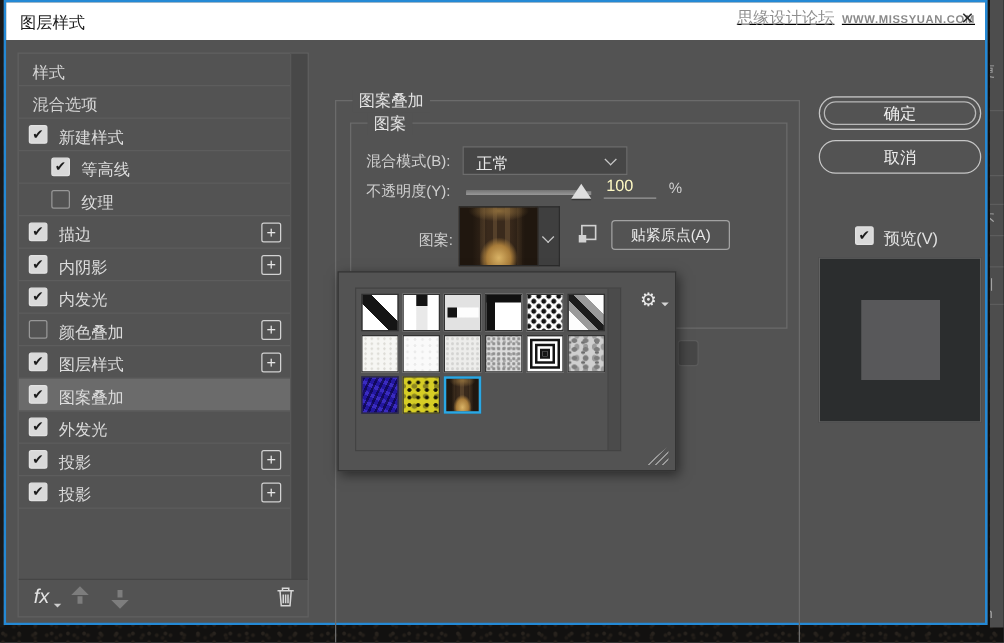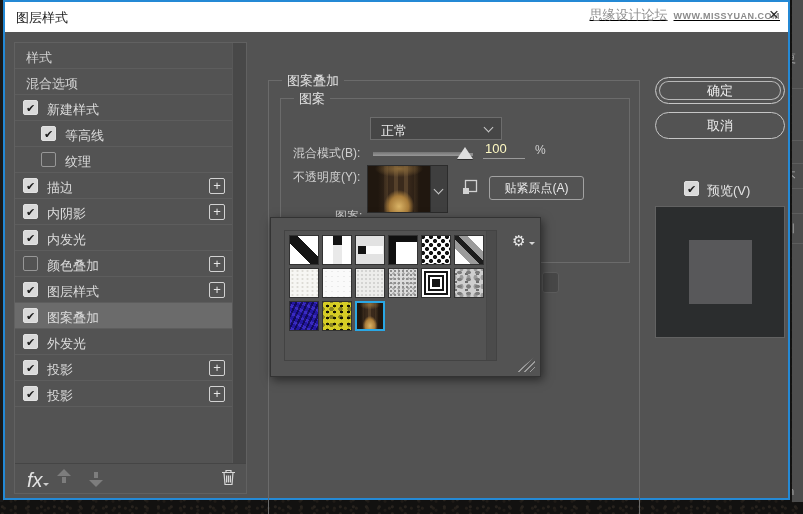--- a/index.html
+++ b/index.html
@@ -52,38 +52,38 @@
     border:1px solid #d2d2d2; border-radius:2px; color:#e6e6e6;
     font-size:13px; line-height:13px; text-align:center;
   }
   .side-scroll {
     position:absolute; right:0; top:0; width:14px; height:421px;
     background:#484848; border-left:1px solid #585858;
   }
   .side-footer {
     position:absolute; left:0; bottom:0; width:231px; height:30px; border-top:1px solid #454545;
   }
-  .fx-btn { position:absolute; left:12px; top:5px; font-size:20px; font-style:italic; color:#e3e3e3; cursor:pointer; }
+  .fx-btn { position:absolute; left:12px; top:5px; font-size:16px; font-style:italic; color:#e3e3e3; cursor:pointer; }
   .fx-caret { position:absolute; left:28px; top:19px; width:0; height:0; border:3px solid transparent; border-top-color:#cdcdcd; }
   .arrow { position:absolute; top:6px; width:14px; height:16px; cursor:pointer; }
   .arrow .head { position:absolute; left:0; width:0; height:0; border:7px solid transparent; }
   .arrow .stem { position:absolute; left:5px; width:4px; height:6px; background:#7d7d7d; }
   .arrow.up .head { top:-1px; border-bottom-color:#7d7d7d; border-top-width:0; }
   .arrow.up .stem { top:7px; }
   .arrow.down .head { bottom:-1px; border-top-color:#7d7d7d; border-bottom-width:0; }
   .arrow.down .stem { top:2px; }
   .trash { position:absolute; right:10px; top:5px; cursor:pointer; }
 
   
   .fs { position:absolute; border:1px solid #6b6b6b; }
   .fs-label { position:absolute; top:-9px; left:13px; background:#535353; padding:0 5px; font-size:13px; color:#e2e2e2; }
   .fs-outer { left:263px; top:48px; width:372px; height:438px; }
   .fs-inner { left:275px; top:66px; width:350px; height:165px; }
 
-  .ctl-label { position:absolute; font-size:12px; color:#cfcfcf;margin-top:24px; }
+  .ctl-label { position:absolute; font-size:12px; color:#cfcfcf; }
   .dropdown {
     position:absolute; left:365px; top:85px; width:132px; height:23px;
     background:#464646; border:1px solid #6d6d6d; cursor:pointer;
   }
   .dropdown .dval { position:absolute; left:10px; top:4px; font-size:13px; color:#e8e8e8; }
   .chev { position:absolute; width:7px; height:7px; border-left:1px solid #c9c9c9; border-bottom:1px solid #c9c9c9; transform:rotate(-45deg); }
   .dropdown .chev { right:9px; top:6px; }
 
   .slider-track { position:absolute; left:368px; top:121px; width:100px; height:3px; background:#8d8d8d; cursor:pointer; }
   .slider-fill { position:absolute; left:368px; top:120px; width:92px; height:4px; background:linear-gradient(#747474,#989898); }

